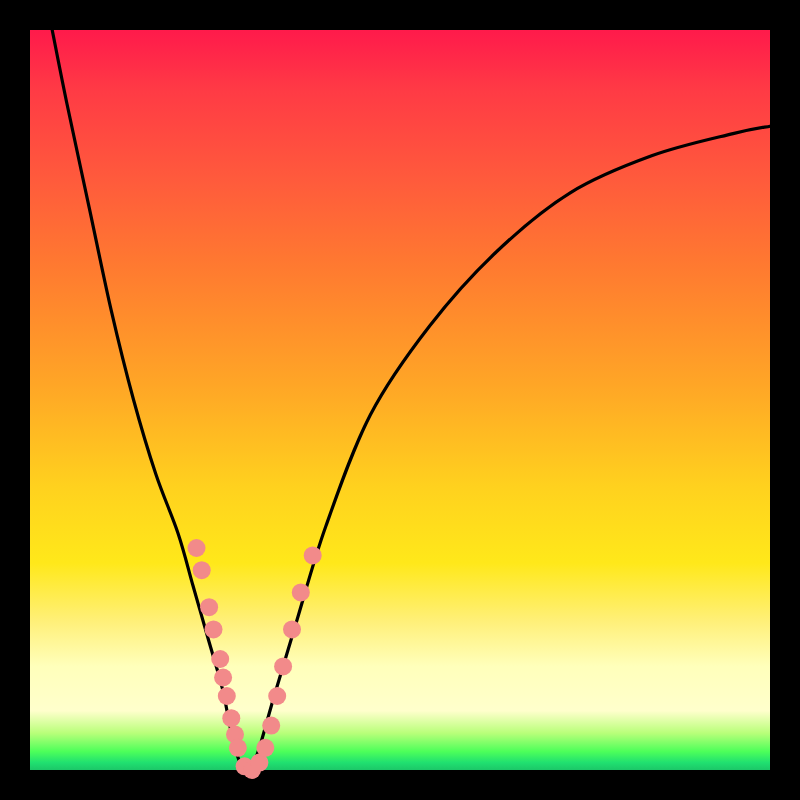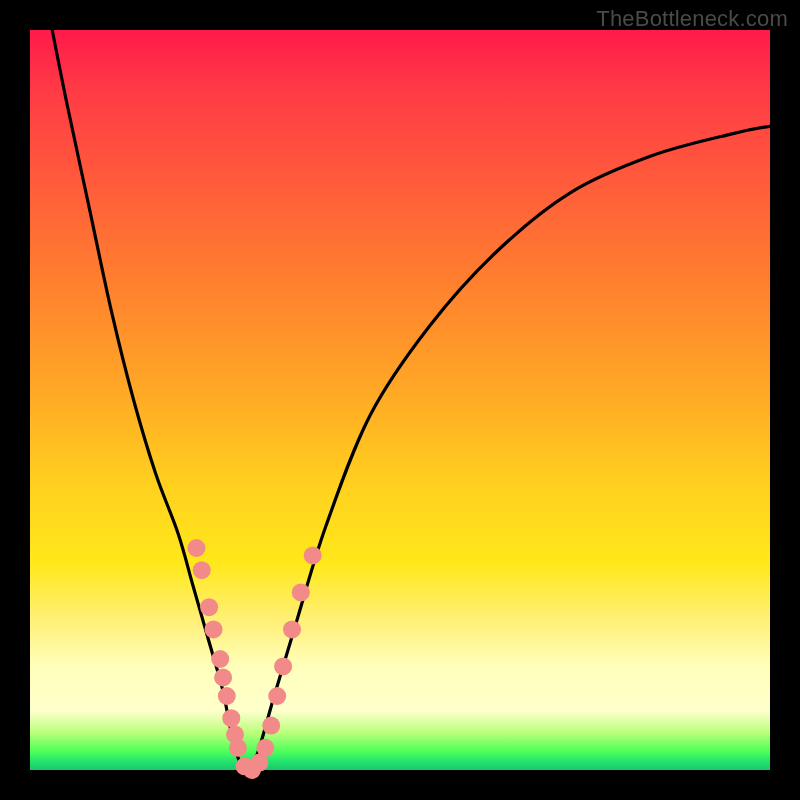--- a/index.html
+++ b/index.html
@@ -59,21 +59,20 @@
     top: 0;
     width: 740px;
     height: 740px;
     overflow: visible;
   }
 </style>
 </head>
 <body>
 
 <div class="frame">
-  <div class="watermark">TheBottleneck.com</div>
   <div class="plot">
     <svg class="curve" viewBox="0 0 740 740">
       <path id="curve-path" fill="none" stroke="#000000" stroke-width="3.2" stroke-linecap="round" d="M 22.2 0.0 C 24.7 12.3, 30.8 44.4, 37.0 74.0 C 43.2 103.6, 51.8 143.1, 59.2 177.6 C 66.6 212.1, 74.0 249.1, 81.4 281.2 C 88.8 313.3, 96.2 342.9, 103.6 370.0 C 111.0 397.1, 118.4 421.8, 125.8 444.0 C 133.2 466.2, 141.8 484.7, 148.0 503.2 C 154.2 521.7, 157.9 537.7, 162.8 555.0 C 167.7 572.3, 172.7 589.5, 177.6 606.8 C 182.5 624.1, 188.7 643.8, 192.4 658.6 C 196.1 673.4, 197.3 684.5, 199.8 695.6 C 202.3 706.7, 204.7 717.8, 207.2 725.2 C 209.7 732.6, 212.1 738.1, 214.6 740.0 C 217.1 741.9, 219.5 740.0, 222.0 736.3 C 224.5 732.6, 225.7 729.5, 229.4 717.8 C 233.1 706.1, 238.0 687.0, 244.2 666.0 C 250.4 645.0, 257.8 620.4, 266.4 592.0 C 275.0 563.6, 283.7 530.3, 296.0 495.8 C 308.3 461.3, 323.1 418.1, 340.4 384.8 C 357.7 351.5, 378.6 323.1, 399.6 296.0 C 420.6 268.9, 442.8 244.2, 466.2 222.0 C 489.6 199.8, 514.3 178.8, 540.2 162.8 C 566.1 146.8, 594.5 135.7, 621.6 125.8 C 648.7 115.9, 683.3 108.5, 703.0 103.6 C 722.7 98.7, 733.8 97.4, 740.0 96.2"></path>
       <g id="dots-group">
           <circle cx="166.5" cy="518.0" r="9" fill="#f28a8a" stroke="#d86e6e" stroke-width="0"></circle>
           <circle cx="171.7" cy="540.2" r="9" fill="#f28a8a" stroke="#d86e6e" stroke-width="0"></circle>
           <circle cx="179.1" cy="577.2" r="9" fill="#f28a8a" stroke="#d86e6e" stroke-width="0"></circle>
           <circle cx="183.5" cy="599.4" r="9" fill="#f28a8a" stroke="#d86e6e" stroke-width="0"></circle>
           <circle cx="190.2" cy="629.0" r="9" fill="#f28a8a" stroke="#d86e6e" stroke-width="0"></circle>
           <circle cx="193.1" cy="647.5" r="9" fill="#f28a8a" stroke="#d86e6e" stroke-width="0"></circle>

